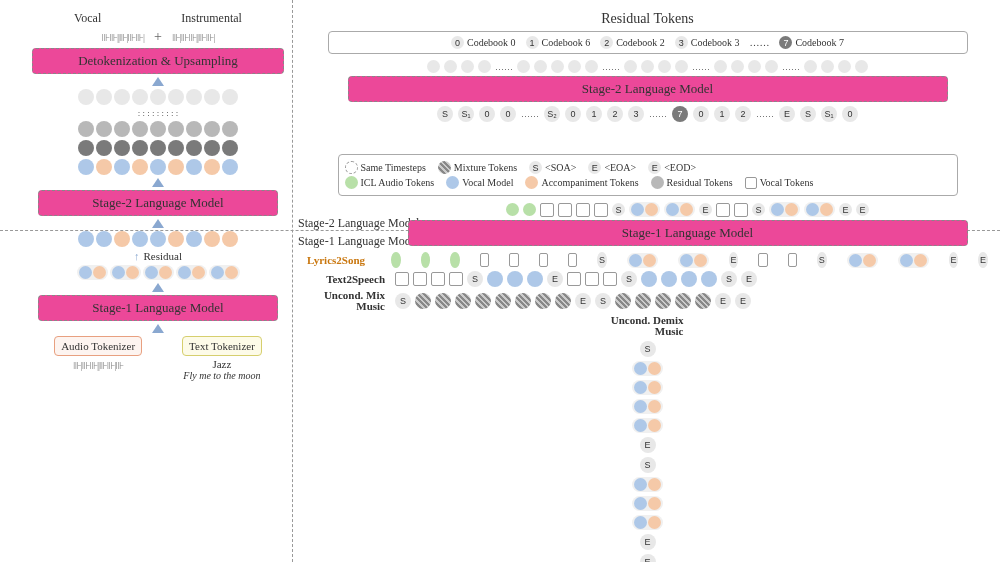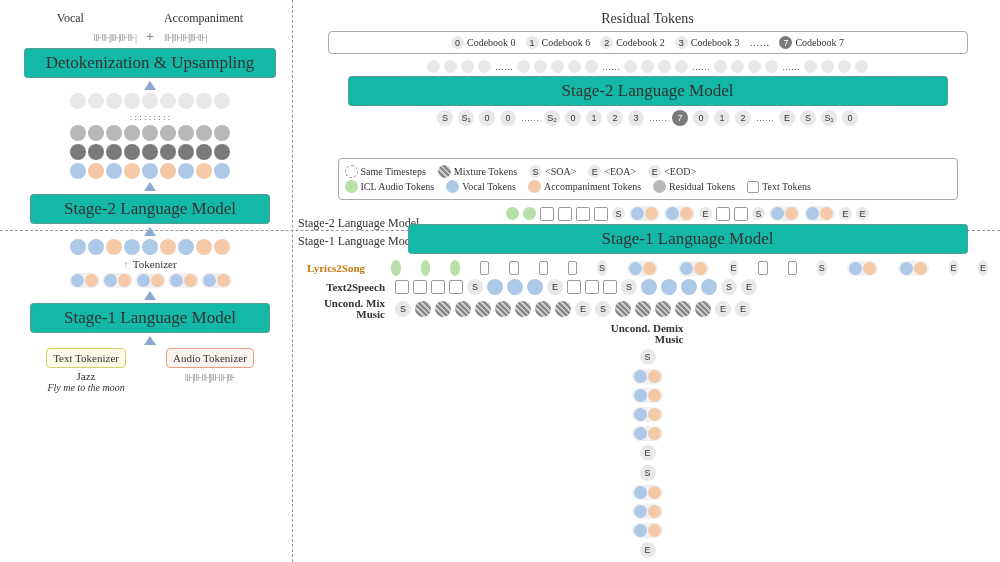--- a/index.html
+++ b/index.html
@@ -1,26 +1,26 @@
 <!DOCTYPE html>
 <html><head>
 <meta charset="utf-8">
 <style>
 * { margin: 0; padding: 0; box-sizing: border-box; }
 body { width: 1000px; height: 562px; background: #fff; font-family: Georgia, serif; font-size: 11px; color: #333; position: relative; }
-.left-panel { position: absolute; left: 4px; top: 0; width: 292px; height: 562px; padding: 8px 20px; }
+.left-panel { position: absolute; left: 12px; top: 0; width: 292px; height: 562px; padding: 8px 20px; }
 .right-panel { position: absolute; left: 295px; top: 3px; width: 705px; height: 426px; padding: 8px 12px; }
 .vdiv { position: absolute; left: 292px; top: 0; width: 0; height: 562px; border-left: 1.5px dashed #999; }
 .hdiv { position: absolute; left: 0; top: 230px; width: 1000px; height: 0; border-top: 1.5px dashed #999; }
 
 .lbl { font-family: Georgia, serif; font-size: 12px; color: #333; text-align: center; }
 .lbl-big { font-size: 14px; }
 .italic { font-style: italic; }
 
-.box { border: 1.5px dashed #888; border-radius: 4px; padding: 4px 10px; text-align: center; display: inline-block; background: #14b8a6; font-size: 17px; }
+.box { border: 1.5px dashed #888; border-radius: 4px; padding: 4px 10px; text-align: center; display: inline-block; background: #ec4899; font-size: 13px; }
 .box-small { font-size: 11px; padding: 3px 6px; }
 .audio-tok-box { border: 1.5px solid #e8a080; background: #fdf4f0; }
 .text-tok-box { border: 1.5px solid #d6cf6e; background: #fdfbe8; }
 
 .row { display: flex; justify-content: center; align-items: center; gap: 2px; margin: 3px 0; }
 .dot { width: 16px; height: 16px; border-radius: 50%; display: inline-flex; align-items: center; justify-content: center; font-size: 9px; font-family: sans-serif; }
 .dot-sm { width: 13px; height: 13px; }
 
 .c-lightgray { background: #e8e8e8; }
 .c-darkgray { background: #7a7a7a; color: #fff; }
@@ -52,21 +52,21 @@
 
 <div class="vdiv"></div>
 <div class="hdiv"></div>
 <div class="stage-lbl" style="left:298px; top:216px;">Stage-2 Language Model</div>
 <div class="stage-lbl" style="left:298px; top:234px;">Stage-1 Language Model</div>
 
 <div class="left-panel">
   <div class="row" style="gap:30px;">
     <div class="lbl">Vocal</div>
     <div style="width:20px;"></div>
-    <div class="lbl">Accompaniment</div>
+    <div class="lbl">Instrumental</div>
   </div>
   <div class="row" style="gap:10px; color:#aaa;">
     <span class="wave">⊪⊪||⊪|⊪⊪|</span>
     <span style="font-size:14px;color:#666;">+</span>
     <span class="wave">⊪|⊪⊪||⊪⊪|</span>
   </div>
   <div class="row">
       <div class="box" style="width:260px;">Detokenization &amp; Upsampling</div>
     </div>
   <div class="tri"></div>
@@ -126,21 +126,21 @@
       <span class="dot c-orange"></span>
       <span class="dot c-blue"></span>
       <span class="dot c-blue"></span>
       <span class="dot c-orange"></span>
       <span class="dot c-blue"></span>
       <span class="dot c-orange"></span>
       <span class="dot c-orange"></span>
   </div>
   <div class="row" style="gap:4px;">
       <span style="font-size:11px;color:#8aa8d0;">↑</span>
-      <span class="lbl" style="font-size:11px;">Tokenizer</span>
+      <span class="lbl" style="font-size:11px;">Residual</span>
     </div>
   <div class="row">
     <span class="pair">
         <span class="dot dot-sm c-blue"></span>
         <span class="dot dot-sm c-orange"></span>
       </span>
     <span class="pair">
         <span class="dot dot-sm c-blue"></span>
         <span class="dot dot-sm c-orange"></span>
       </span>
@@ -156,28 +156,28 @@
         <span class="dot dot-sm c-blue"></span>
         <span class="dot dot-sm c-orange"></span>
       </span>
   </div>
   <div class="tri"></div>
   <div class="row">
       <div class="box" style="width:240px;">Stage-1 Language Model</div>
     </div>
   <div class="tri"></div>
   <div class="row" style="gap:40px; align-items:flex-start;">
+    <div style="text-align:center;">
+      <div class="box box-small audio-tok-box"><span>Audio Tokenizer</span></div>
+      <div class="wave" style="margin-top:4px;">⊪|⊪⊪||⊪⊪|⊪</div>
+    </div>
     <div style="text-align:center;">
       <div class="box box-small text-tok-box"><span>Text Tokenizer</span></div>
       <div class="lbl" style="font-size:11px; margin-top:2px;">Jazz</div>
       <div class="lbl italic" style="font-size:10px;">Fly me to the moon</div>
-    </div>
-    <div style="text-align:center;">
-      <div class="box box-small audio-tok-box"><span>Audio Tokenizer</span></div>
-      <div class="wave" style="margin-top:4px;">⊪|⊪⊪||⊪⊪|⊪</div>
     </div>
   </div>
 </div>
 
 <div class="right-panel">
   <div style="text-align:center;" class="lbl lbl-big">Residual Tokens</div>
   <div class="row legend" style="gap:10px; justify-content:center; margin:4px auto; width:640px;">
     <span class="legend-item">
         <span class="dot dot-sm c-lightgray">0</span>
         <span>Codebook 0</span>
@@ -276,33 +276,33 @@
           <span>&lt;EOD&gt;</span>
         </span>
     </div>
     <div class="legend-row">
       <span class="legend-item">
           <span class="dot dot-sm c-green"></span>
           <span>ICL Audio Tokens</span>
         </span>
       <span class="legend-item">
           <span class="dot dot-sm c-blue"></span>
-          <span>Vocal Tokens</span>
+          <span>Vocal Model</span>
         </span>
       <span class="legend-item">
           <span class="dot dot-sm c-orange"></span>
           <span>Accompaniment Tokens</span>
         </span>
       <span class="legend-item">
           <span class="dot dot-sm c-midgray"></span>
           <span>Residual Tokens</span>
         </span>
       <span class="legend-item">
           <span class="sq" style="width:12px;height:12px;"></span>
-          <span>Text Tokens</span>
+          <span>Vocal Tokens</span>
         </span>
     </div>
   </div>
 
   <div class="row" style="gap:4px; margin-left:80px;">
     <span class="dot dot-sm c-green"></span>
       <span class="dot dot-sm c-green"></span>
     <span class="sq"></span>
       <span class="sq"></span>
       <span class="sq"></span>

